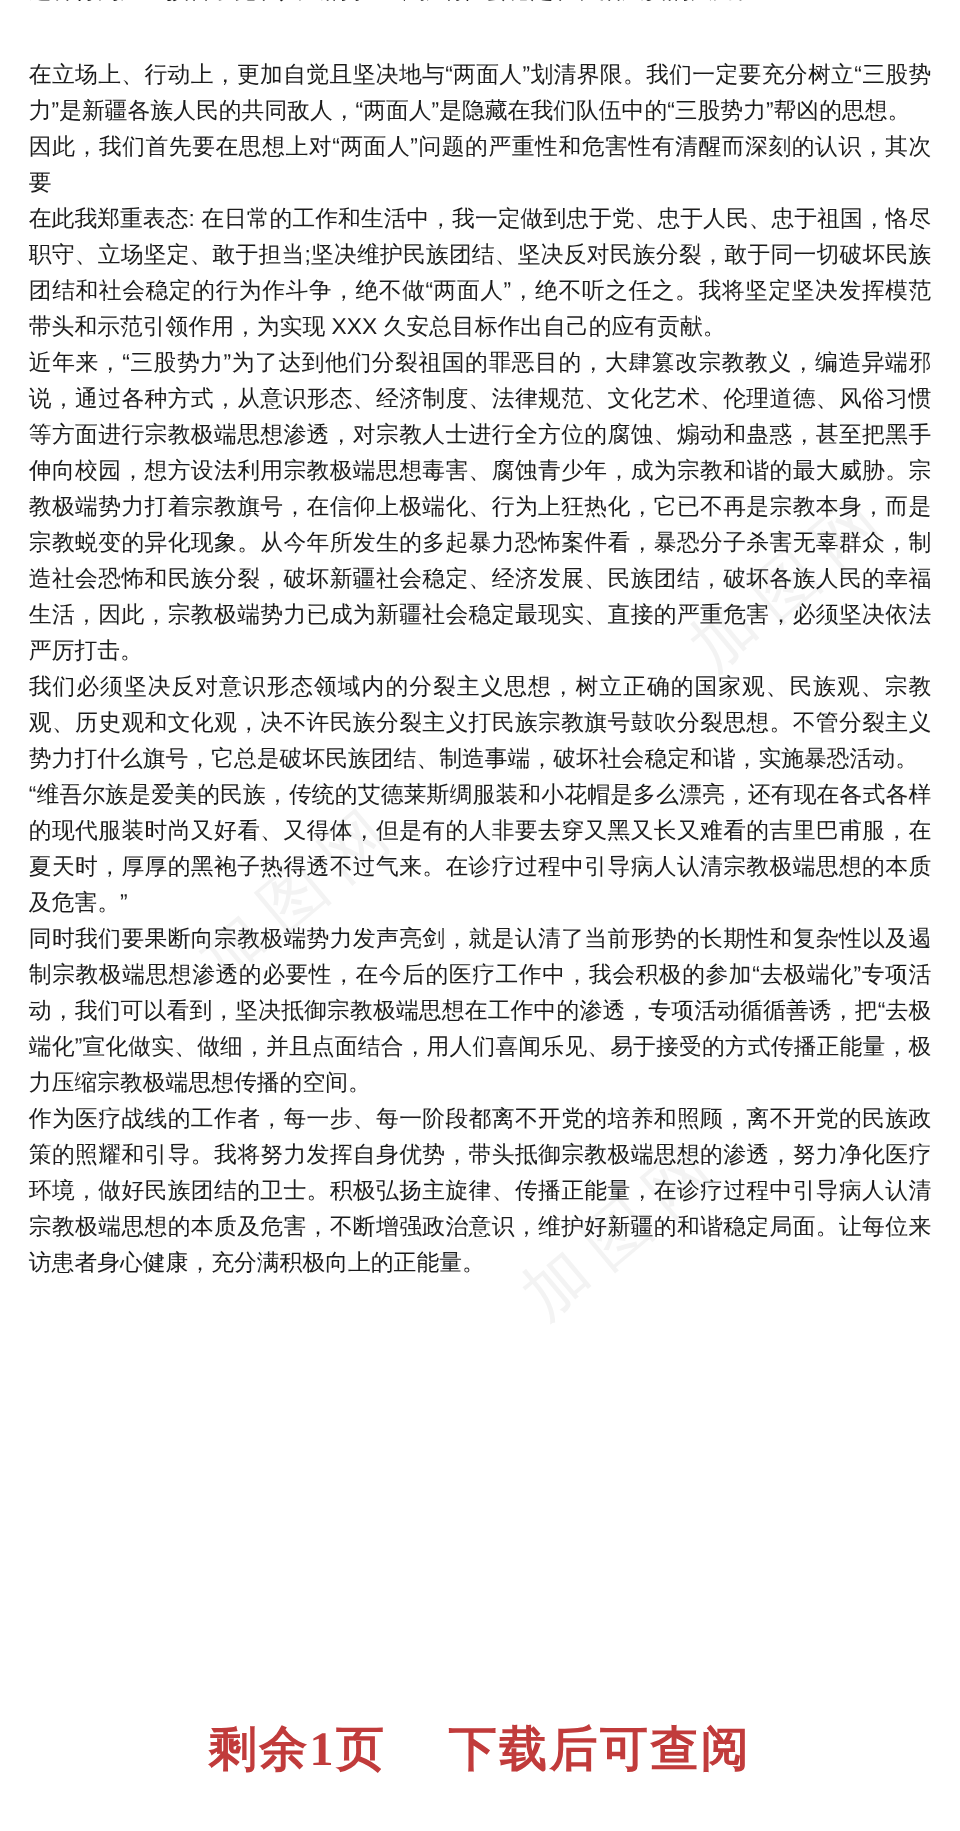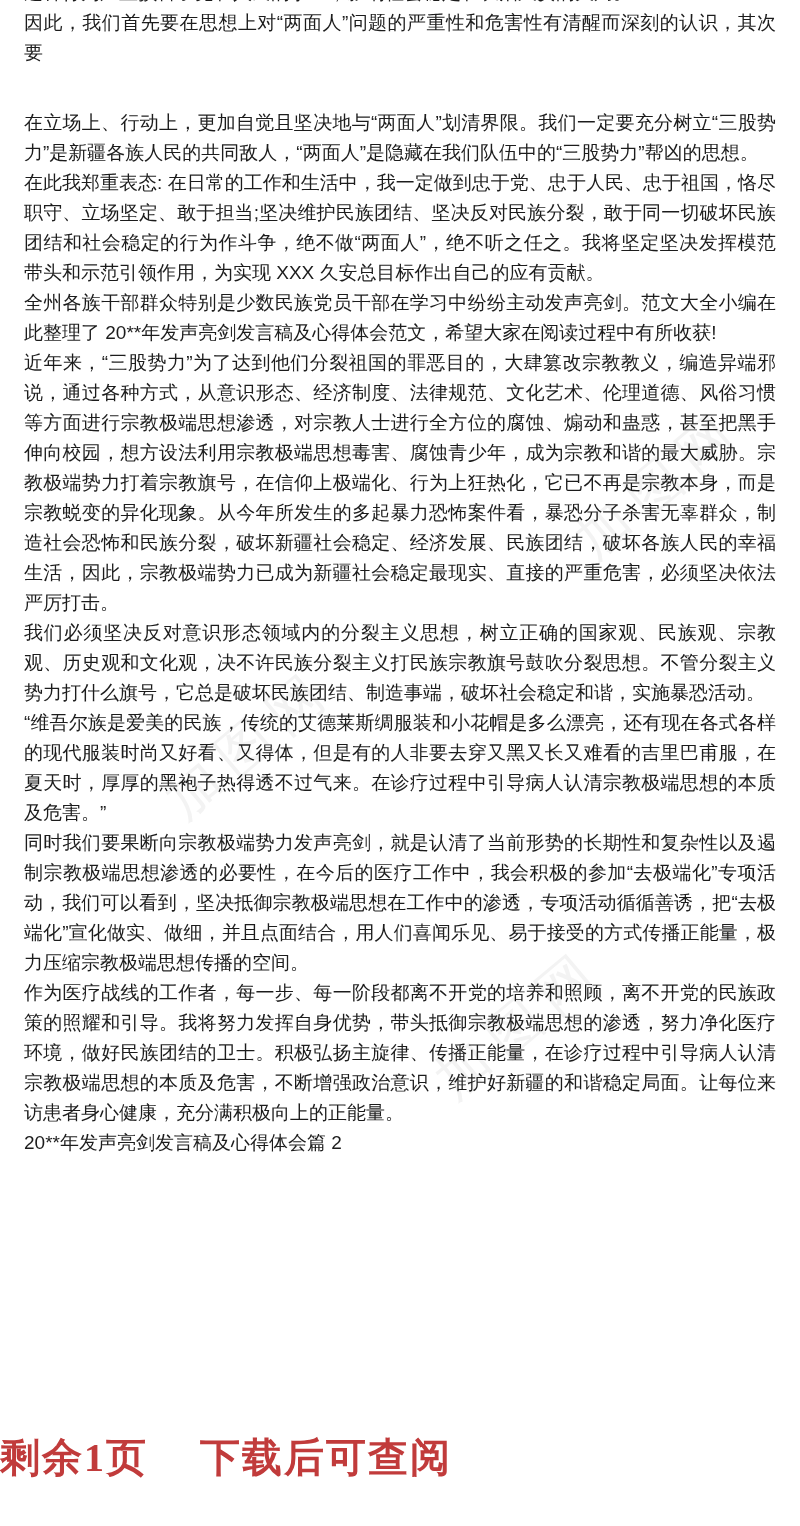--- a/index.html
+++ b/index.html
@@ -44,20 +44,21 @@
   }
   #wm1 { left: 150px; top: 780px; }
   #wm2 { left: 420px; top: 1060px; }
   #wm3 { left: 560px; top: 520px;  }
 
   .footer {
     position: absolute;
     left: 0;
     right: 0;
     top: 1430px;
+    text-align: center;
     font-size: 40px;
     font-weight: 700;
     color: var(--accent, #c13b3b);
     font-family: "Liberation Serif", serif;
     letter-spacing: 2px;
     white-space: nowrap;
   }
   .footer .spacer {
     display: inline-block;
     width: 52px;
@@ -65,27 +66,25 @@
 </style>
 </head>
 <body>
 
 <div id="wm1" class="watermark">加图网</div>
 <div id="wm2" class="watermark">加图网</div>
 <div id="wm3" class="watermark">加图网</div>
 
 <div class="doc" style="color: rgb(28, 28, 28);">
     <div class="para clipped">这种行为严重损害了党和人民的事业，影响社会稳定和长治久安的大局。</div>
+    <div class="para gap">在立场上、行动上，更加自觉且坚决地与“两面人”划清界限。我们一定要充分树立“三股势力”是新疆各族人民的共同敌人，“两面人”是隐藏在我们队伍中的“三股势力”帮凶的思想。</div>
     <div class="para">因此，我们首先要在思想上对“两面人”问题的严重性和危害性有清醒而深刻的认识，其次要</div>
-    <div class="para gap">在立场上、行动上，更加自觉且坚决地与“两面人”划清界限。我们一定要充分树立“三股势力”是新疆各族人民的共同敌人，“两面人”是隐藏在我们队伍中的“三股势力”帮凶的思想。</div>
     <div class="para">在此我郑重表态: 在日常的工作和生活中，我一定做到忠于党、忠于人民、忠于祖国，恪尽职守、立场坚定、敢于担当;坚决维护民族团结、坚决反对民族分裂，敢于同一切破坏民族团结和社会稳定的行为作斗争，绝不做“两面人”，绝不听之任之。我将坚定坚决发挥模范带头和示范引领作用，为实现 XXX 久安总目标作出自己的应有贡献。</div>
-    <div class="para">全州各族干部群众特别是少数民族党员干部在学习中纷纷主动发声亮剑。范文大全小编在此整理了 20**年发声亮剑发言稿及心得体会范文，希望大家在阅读过程中有所收获!</div>
     <div class="para">近年来，“三股势力”为了达到他们分裂祖国的罪恶目的，大肆篡改宗教教义，编造异端邪说，通过各种方式，从意识形态、经济制度、法律规范、文化艺术、伦理道德、风俗习惯等方面进行宗教极端思想渗透，对宗教人士进行全方位的腐蚀、煽动和蛊惑，甚至把黑手伸向校园，想方设法利用宗教极端思想毒害、腐蚀青少年，成为宗教和谐的最大威胁。宗教极端势力打着宗教旗号，在信仰上极端化、行为上狂热化，它已不再是宗教本身，而是宗教蜕变的异化现象。从今年所发生的多起暴力恐怖案件看，暴恐分子杀害无辜群众，制造社会恐怖和民族分裂，破坏新疆社会稳定、经济发展、民族团结，破坏各族人民的幸福生活，因此，宗教极端势力已成为新疆社会稳定最现实、直接的严重危害，必须坚决依法严厉打击。</div>
     <div class="para">我们必须坚决反对意识形态领域内的分裂主义思想，树立正确的国家观、民族观、宗教观、历史观和文化观，决不许民族分裂主义打民族宗教旗号鼓吹分裂思想。不管分裂主义势力打什么旗号，它总是破坏民族团结、制造事端，破坏社会稳定和谐，实施暴恐活动。</div>
     <div class="para">“维吾尔族是爱美的民族，传统的艾德莱斯绸服装和小花帽是多么漂亮，还有现在各式各样的现代服装时尚又好看、又得体，但是有的人非要去穿又黑又长又难看的吉里巴甫服，在夏天时，厚厚的黑袍子热得透不过气来。在诊疗过程中引导病人认清宗教极端思想的本质及危害。”</div>
     <div class="para">同时我们要果断向宗教极端势力发声亮剑，就是认清了当前形势的长期性和复杂性以及遏制宗教极端思想渗透的必要性，在今后的医疗工作中，我会积极的参加“去极端化”专项活动，我们可以看到，坚决抵御宗教极端思想在工作中的渗透，专项活动循循善诱，把“去极端化”宣化做实、做细，并且点面结合，用人们喜闻乐见、易于接受的方式传播正能量，极力压缩宗教极端思想传播的空间。</div>
     <div class="para">作为医疗战线的工作者，每一步、每一阶段都离不开党的培养和照顾，离不开党的民族政策的照耀和引导。我将努力发挥自身优势，带头抵御宗教极端思想的渗透，努力净化医疗环境，做好民族团结的卫士。积极弘扬主旋律、传播正能量，在诊疗过程中引导病人认清宗教极端思想的本质及危害，不断增强政治意识，维护好新疆的和谐稳定局面。让每位来访患者身心健康，充分满积极向上的正能量。</div>
-    <div class="para">20**年发声亮剑发言稿及心得体会篇 2</div>
   </div>
 
 <div class="footer">
   <span>剩余1页</span><span class="spacer"></span><span>下载后可查阅</span>
 </div>
 
 </body></html>

